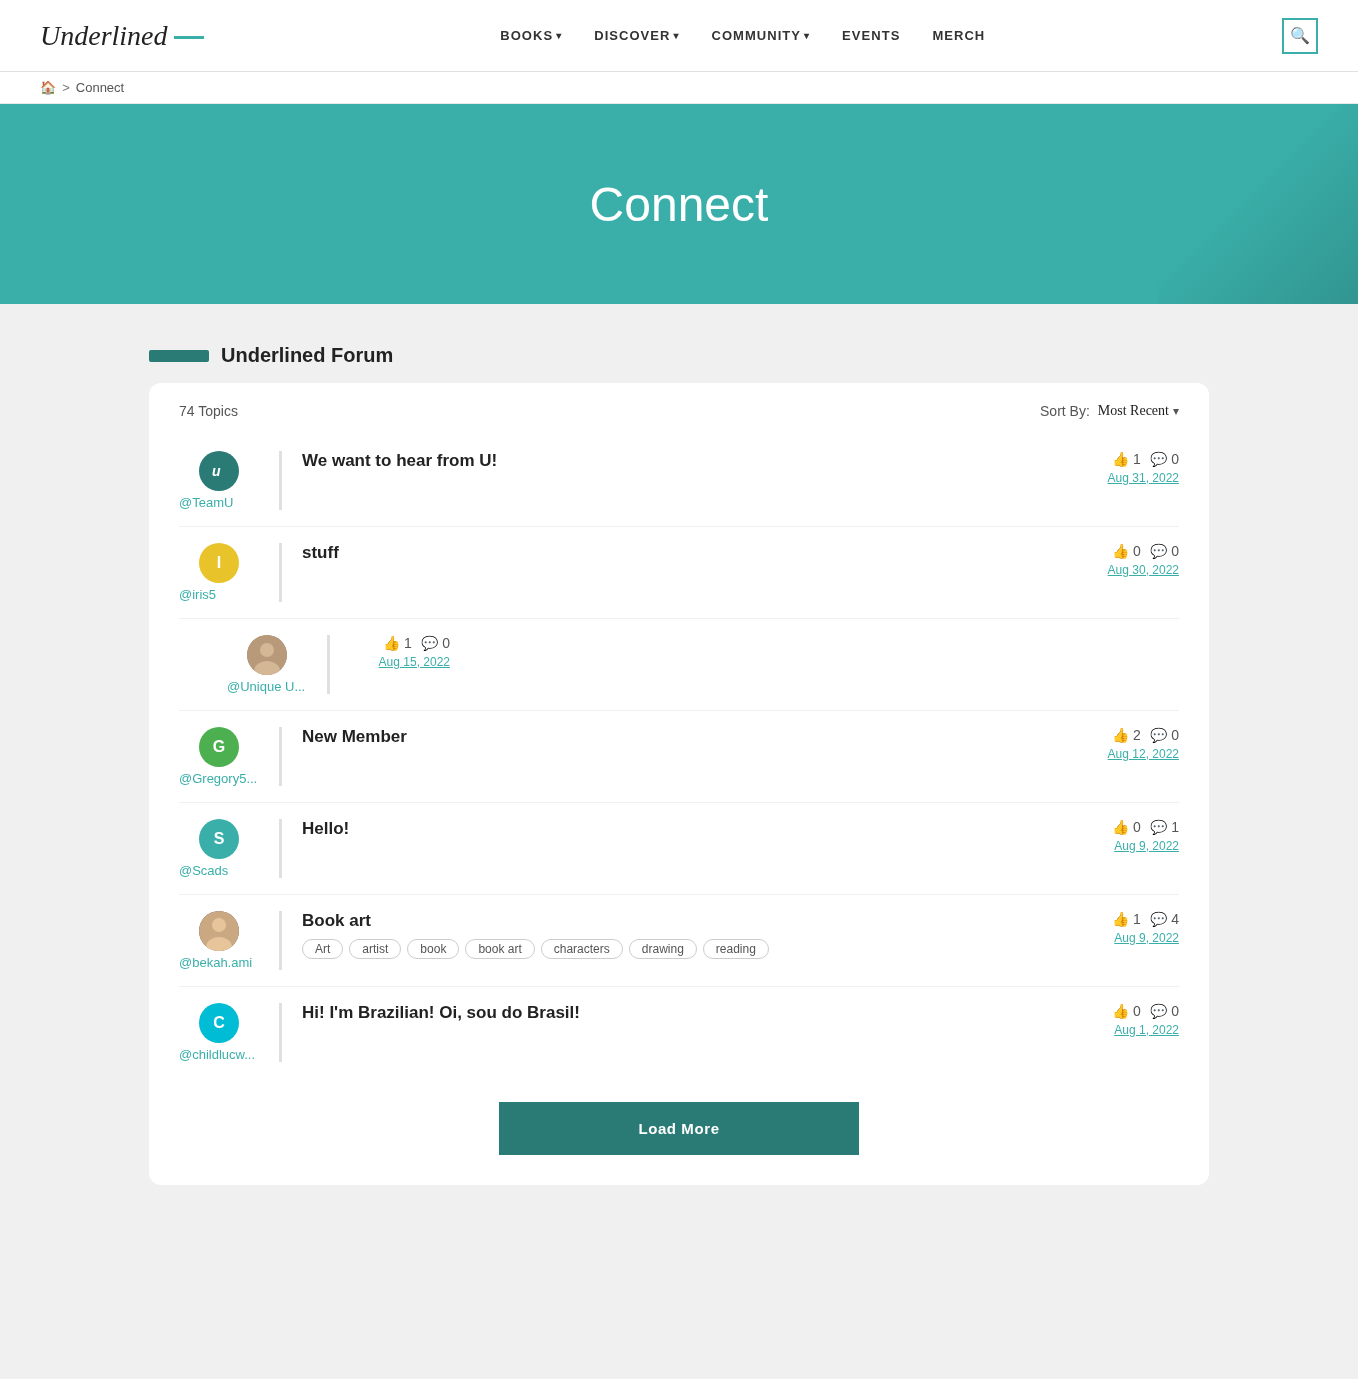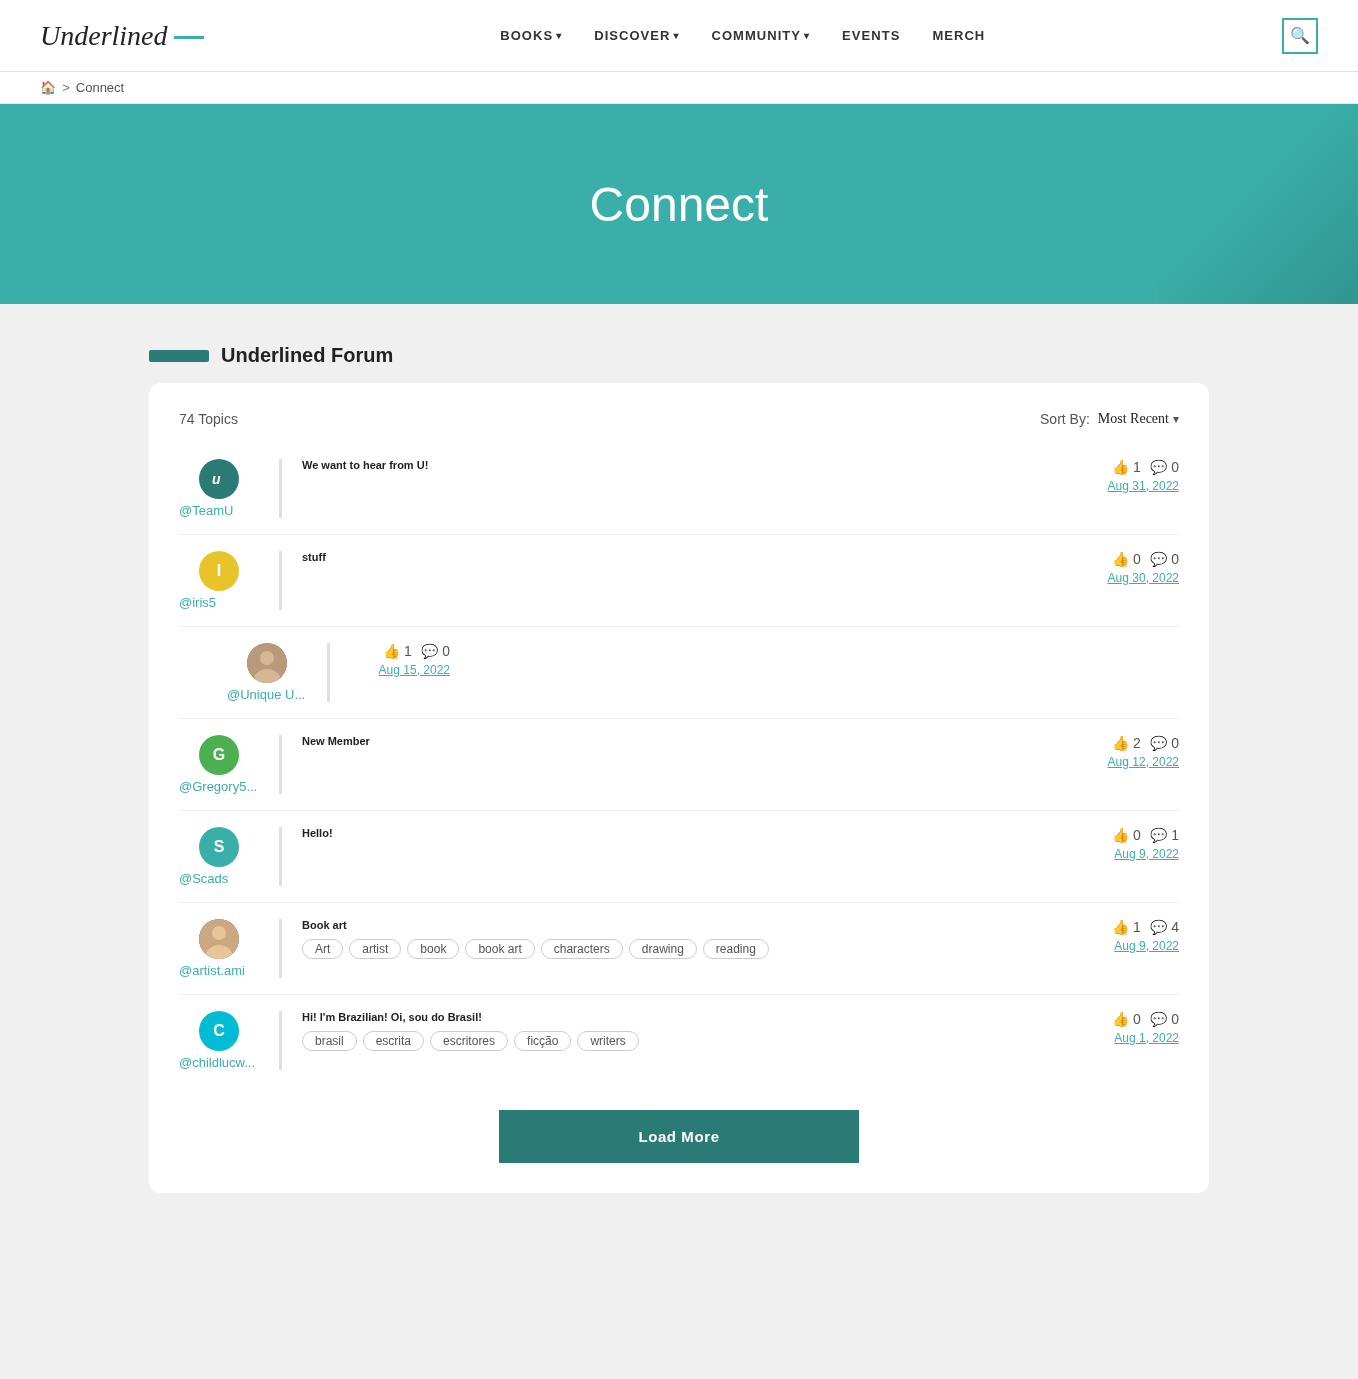--- a/index.html
+++ b/index.html
@@ -122,21 +122,21 @@
     .forum-header-title {
       font-size: 20px;
       font-weight: 600;
       color: #222;
     }
 
     
     .forum-box {
       background: #fff;
       border-radius: 12px;
-      padding: 28px 30px 30px;
+      padding: 20px 30px 30px;
     }
 
     .forum-meta {
       display: flex;
       justify-content: space-between;
       align-items: center;
       margin-bottom: 16px;
     }
     .topics-count {
       font-size: 14px;
@@ -195,21 +195,21 @@
       background: #e0e0e0;
       align-self: stretch;
       flex-shrink: 0;
       margin: 0 8px;
     }
 
     .topic-body {
       flex: 1;
     }
     .topic-title {
-      font-size: 11px;
+      font-size: 17px;
       font-weight: 700;
       color: #222;
     }
     .topic-tags {
       display: flex;
       flex-wrap: wrap;
       gap: 6px;
       margin-top: 8px;
     }
     .tag {
@@ -440,21 +440,21 @@
         </div>
         <div class="topic-row">
           <div style="display: flex; flex-direction: column; align-items: center; gap: 4px; min-width: 80px;">
             <div class="avatar" style="background: rgb(138, 106, 90);">
               <svg width="40" height="40" viewBox="0 0 40 40">
                 <circle cx="20" cy="20" r="20" fill="#c9a882"></circle>
                 <circle cx="20" cy="14" r="7" fill="#e8c49a"></circle>
                 <ellipse cx="20" cy="36" rx="13" ry="10" fill="#e8c49a"></ellipse>
               </svg>
             </div>
-            <span class="topic-user">@artist.ami</span>
+            <span class="topic-user">@bekah.ami</span>
           </div>
           <div class="topic-divider"></div>
           <div class="topic-body">
             <div class="topic-title">Book art</div>
             <div class="topic-tags">
               <span class="tag">Art</span>
               <span class="tag">artist</span>
               <span class="tag">book</span>
               <span class="tag">book art</span>
               <span class="tag">characters</span>
@@ -477,27 +477,20 @@
           </div>
         </div>
         <div class="topic-row">
           <div style="display: flex; flex-direction: column; align-items: center; gap: 4px; min-width: 80px;">
             <div class="avatar" style="background: rgb(0, 188, 212);">C</div>
             <span class="topic-user">@childlucw...</span>
           </div>
           <div class="topic-divider"></div>
           <div class="topic-body">
             <div class="topic-title">Hi! I'm Brazilian! Oi, sou do Brasil!</div>
-            <div class="topic-tags">
-              <span class="tag">brasil</span>
-              <span class="tag">escrita</span>
-              <span class="tag">escritores</span>
-              <span class="tag">ficção</span>
-              <span class="tag">writers</span>
-            </div>
           </div>
           <div class="topic-stats">
             <div class="stats-row">
               <div class="stat-item">
                 <span style="font-size:14px">👍</span>
                 <span>0</span>
               </div>
               <div class="stat-item">
                 <span style="font-size:14px">💬</span>
                 <span>0</span>

